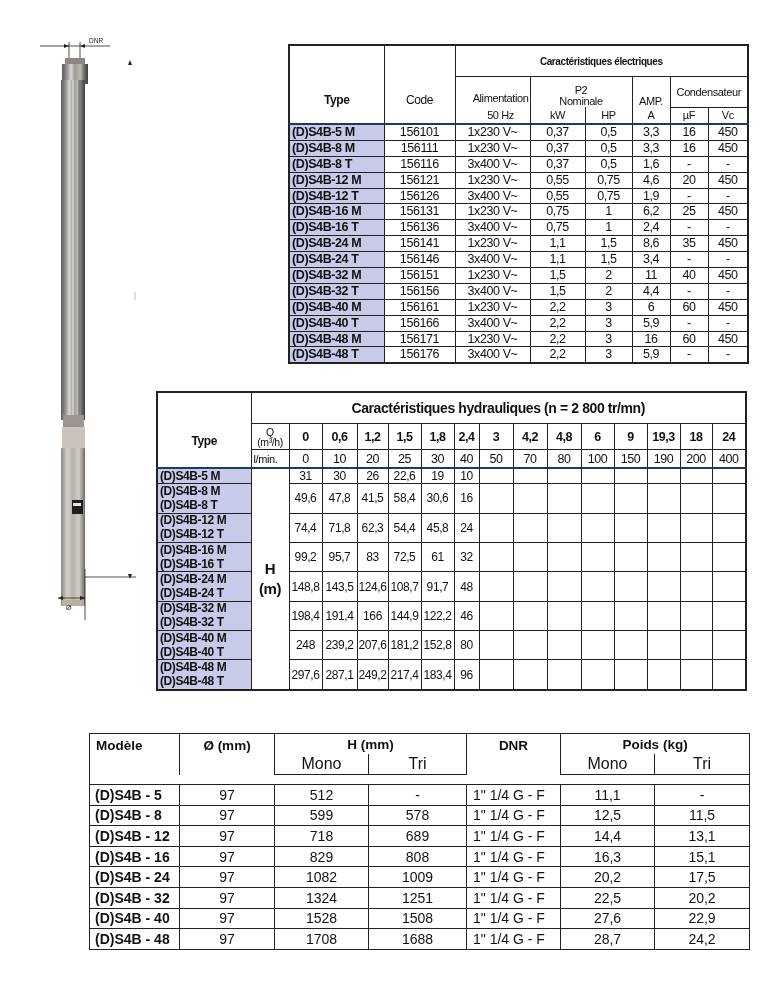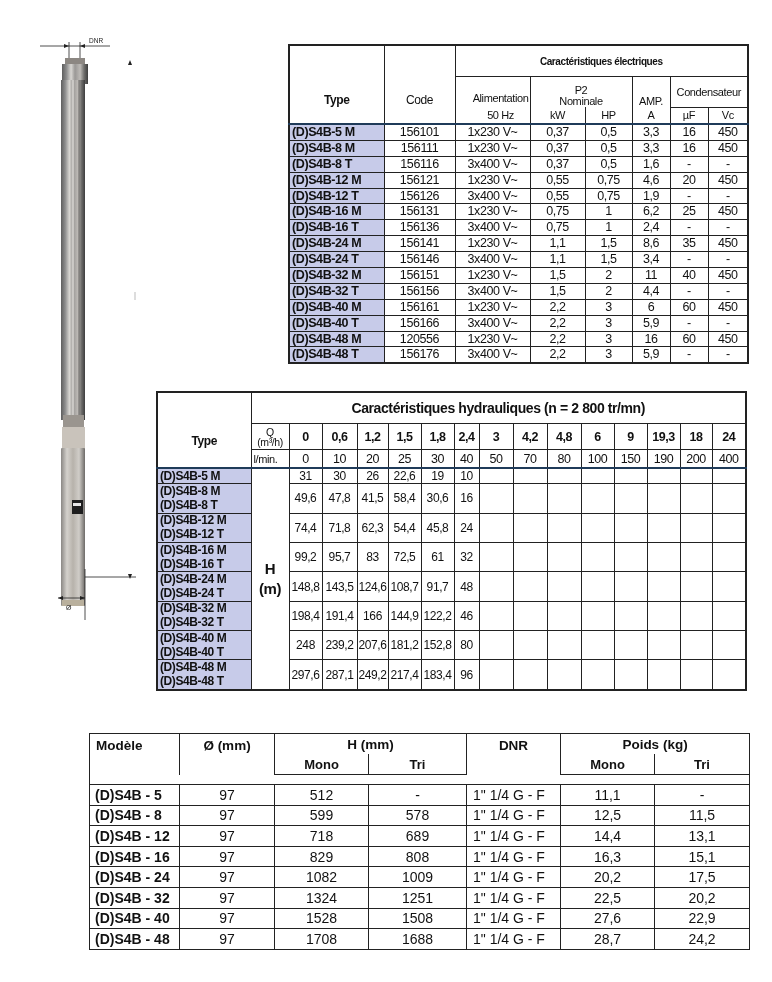--- a/index.html
+++ b/index.html
@@ -35,21 +35,21 @@
   #hydro .typecell { text-align: left; padding-left: 2px; font-weight: bold; background: #c7cbe9; font-size: 12px; height: 14.2px; line-height: 13px; border-top: none; border-bottom: 1px solid #222; }
   #hydro .val { font-size: 12px; }
   #hydro .hlabel { font-weight: bold; font-size: 15px; line-height: 20px; vertical-align: middle; border-bottom: none; }
   #hydro .thick-top td { border-top: 2px solid #1f3b59; }
 
   
   #dims { left: 89px; top: 733px; width: 660px; font-size: 14px; }
   #dims td { border: 1px solid #222; height: 19.6px; }
   #dims { border: 1px solid #222; }
   #dims .h1 td { font-weight: bold; font-size: 13.5px; height: 20px; border-bottom: none; margin-left: 34px; }
-  #dims .h2 td { font-weight: bold; font-size: 13px; height: 20px; border-top: none; }
+  #dims .h2 td { font-weight: normal; font-size: 16px; height: 20px; border-top: none; }
   #dims .blank { height: 9px !important; border-top: none; border-bottom: 1px solid #222; }
   #dims .model { text-align: left; padding-left: 5px; font-weight: bold; font-size: 14px; }
   #dims .lft { text-align: left; padding-left: 6px; }
 </style>
 </head>
 <body>
 
 <svg id="pump" viewBox="0 0 120 590" xmlns="http://www.w3.org/2000/svg">
   <defs>
     <linearGradient id="steel" x1="0" x2="1" y1="0" y2="0">
@@ -270,21 +270,21 @@
         <td>156166</td>
         <td>3x400 V~</td>
         <td>2,2</td>
         <td>3</td>
         <td>5,9</td>
         <td>-</td>
         <td>-</td>
       </tr>
       <tr class="data">
         <td class="type">(D)S4B-48 M</td>
-        <td>120556</td>
+        <td>156171</td>
         <td>1x230 V~</td>
         <td>2,2</td>
         <td>3</td>
         <td>16</td>
         <td>60</td>
         <td>450</td>
       </tr>
       <tr class="data">
         <td class="type">(D)S4B-48 T</td>
         <td>156176</td>

